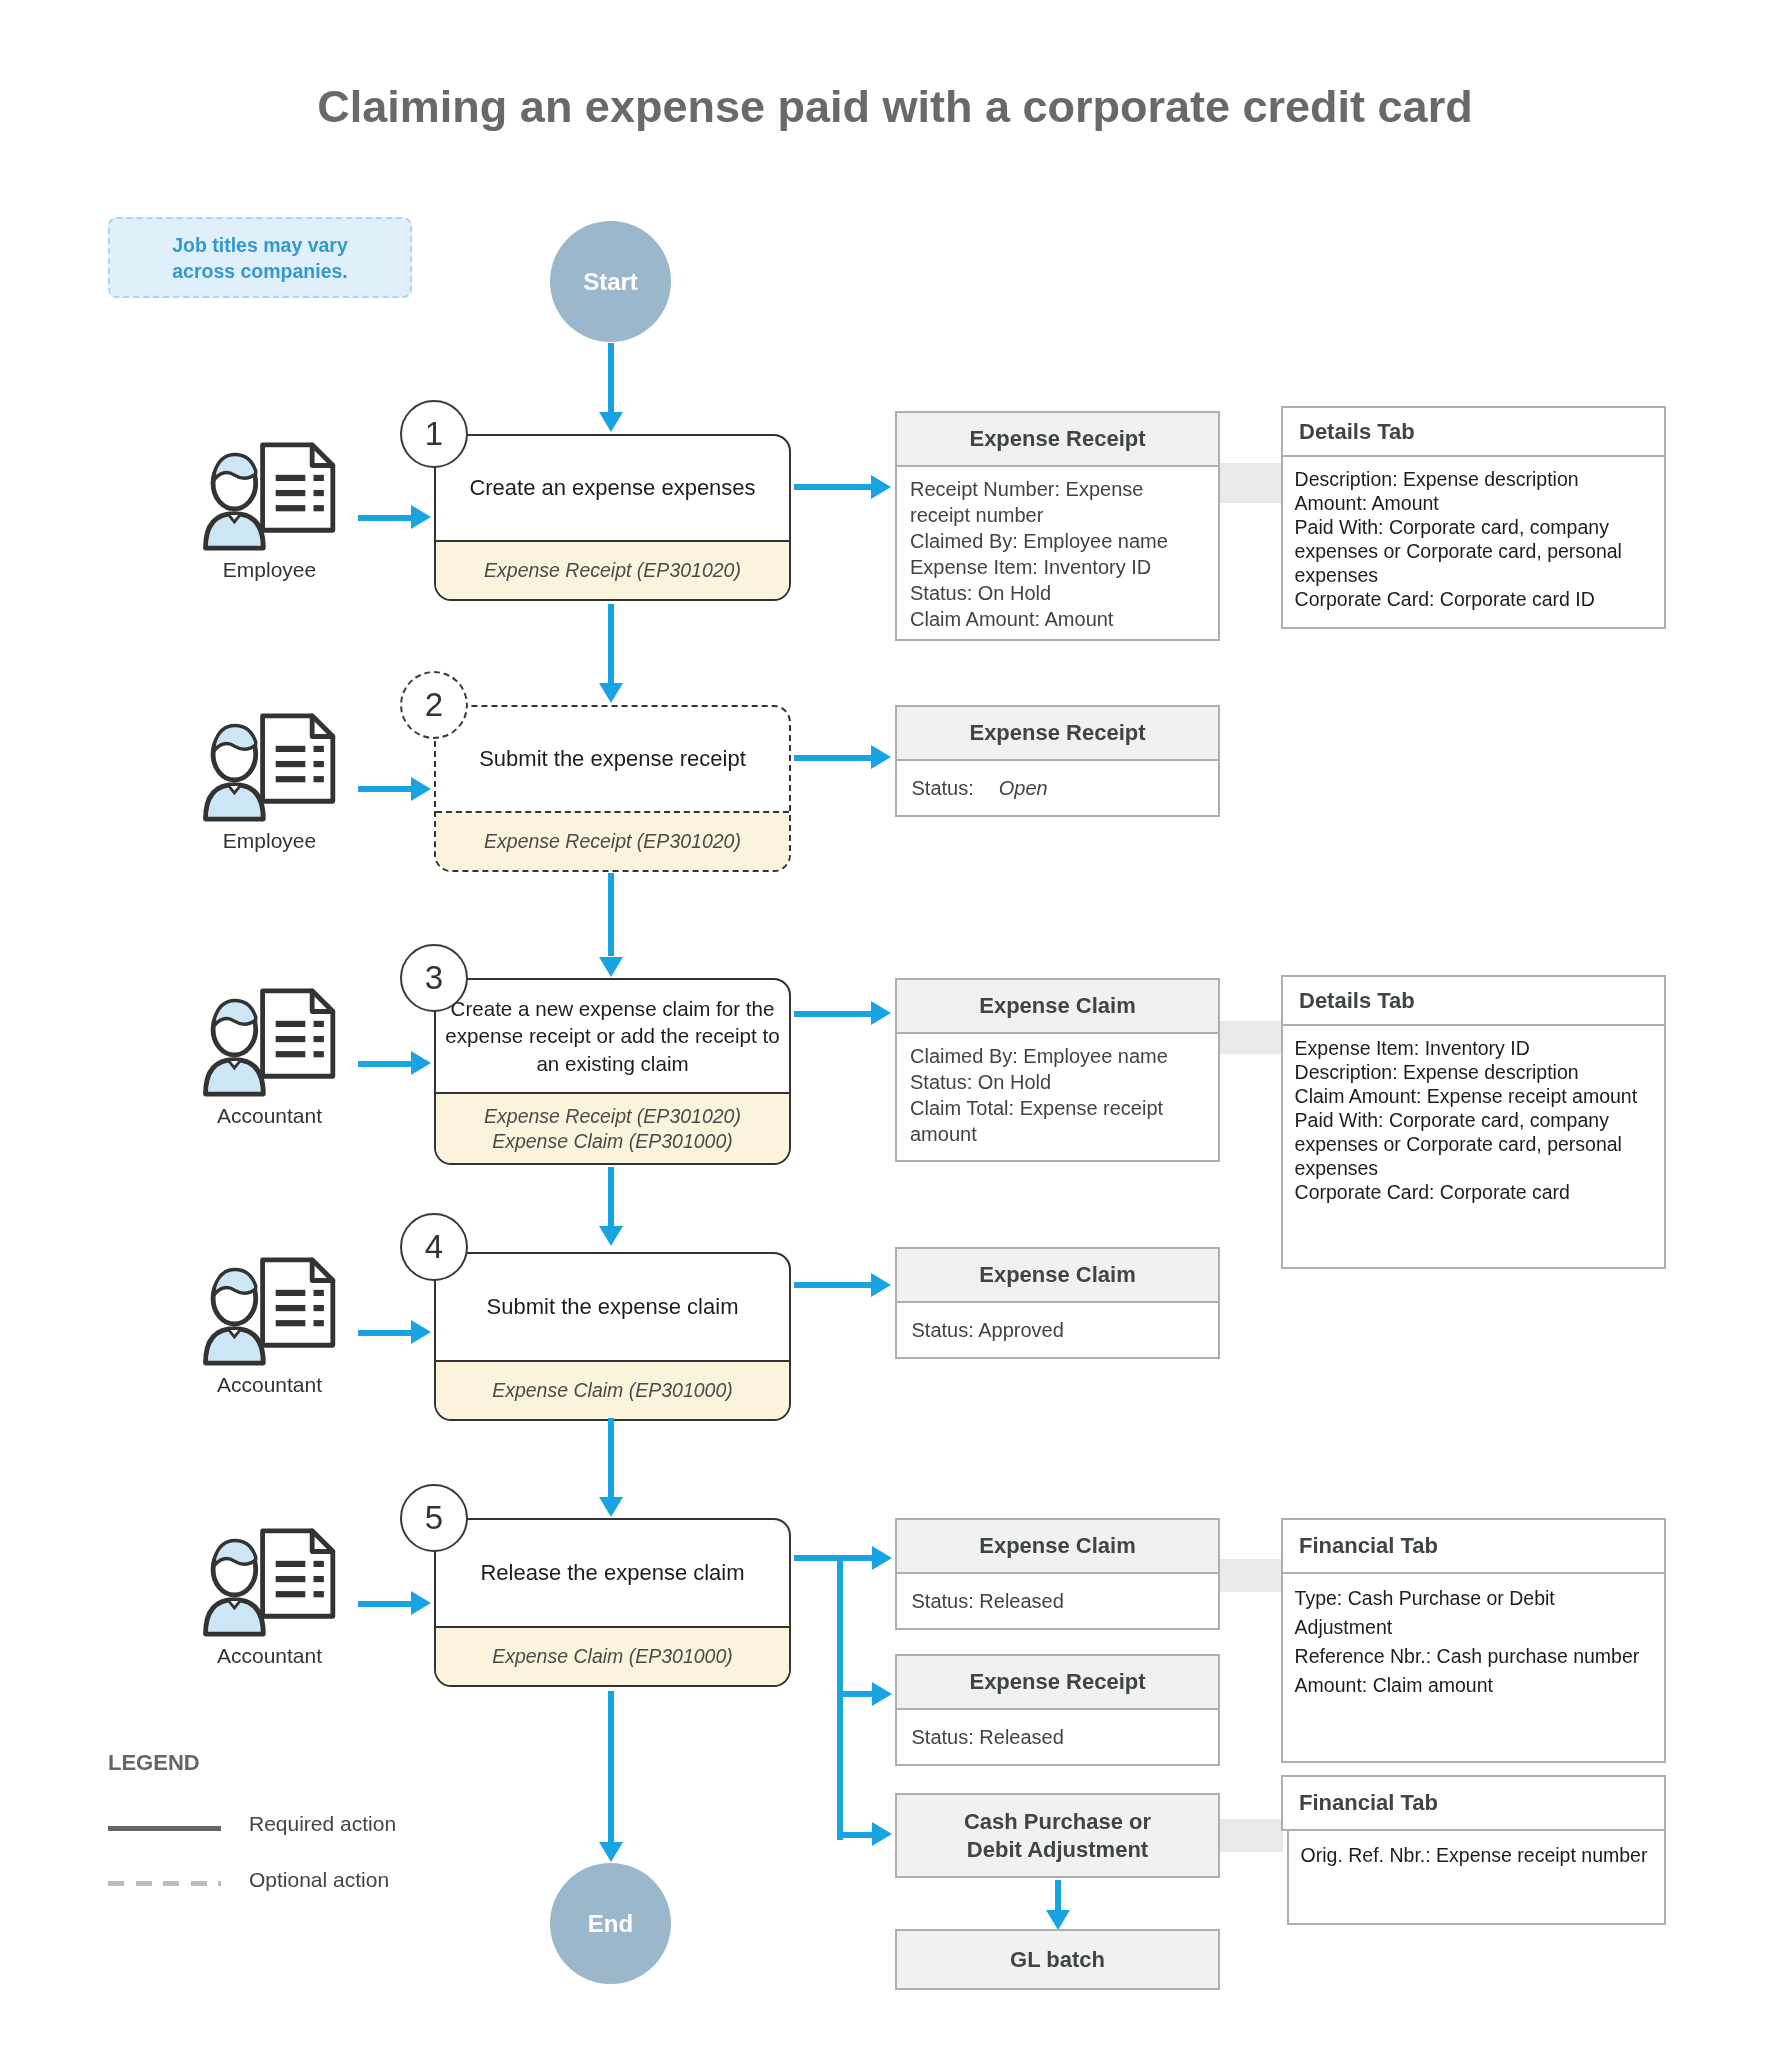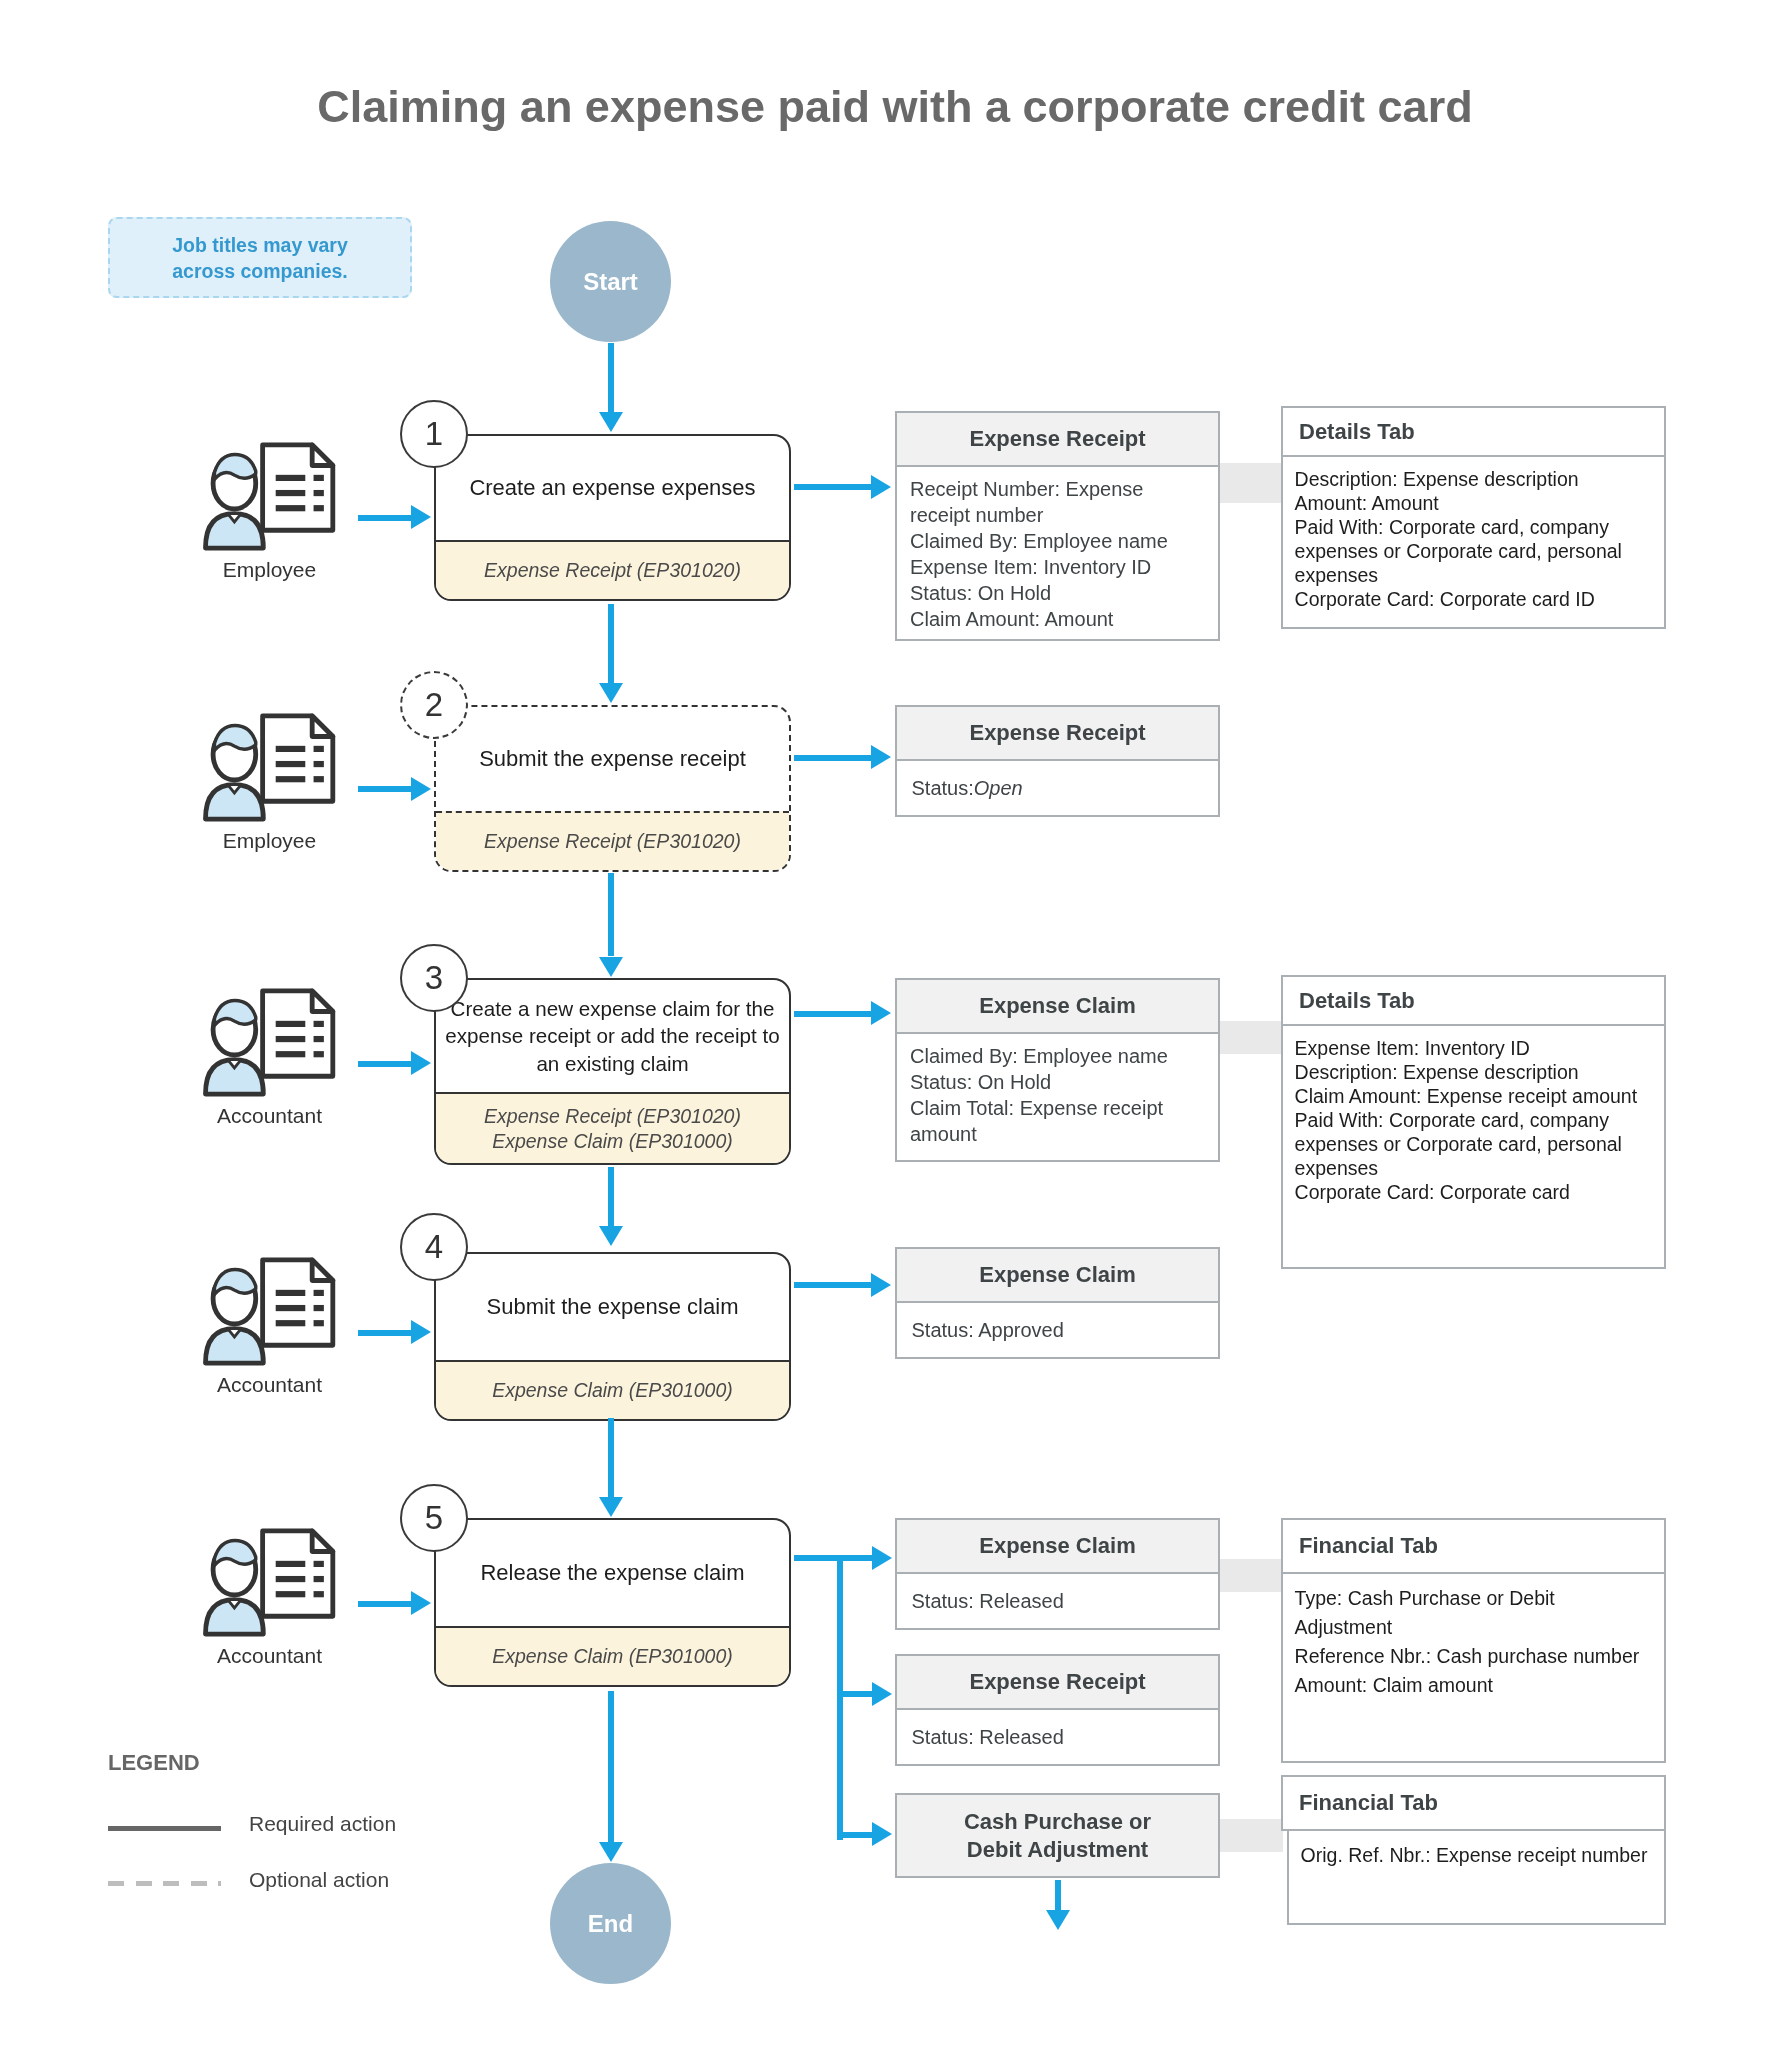--- a/index.html
+++ b/index.html
@@ -50,21 +50,21 @@
 
   .actor{left:197px;width:145px;height:117px;}
   .actor-label{left:197px;width:145px;text-align:center;font-size:21px;color:#333;}
 
   
   .infobox{left:895px;width:325px;}
   .info-header{border:2.2px solid var(--boxborder);background:var(--headerbg);box-sizing:border-box;height:56px;
     display:flex;align-items:center;justify-content:center;font-size:22px;font-weight:bold;color:var(--text);}
   .info-body{border:2.2px solid var(--boxborder);border-top:none;background:#fff;box-sizing:border-box;
     font-size:20px;line-height:26px;color:var(--text);padding:8.7px 13px;}
-  .info-body.center-l{display:flex;align-items:center;padding:0 0 0 14.5px;}
+  .info-body.center-l{display:flex;align-items:center;padding:0 0 0 14.5px;gap:25px;}
   .graybox{left:895px;width:325px;border:2.2px solid var(--boxborder);background:var(--headerbg);box-sizing:border-box;
     display:flex;flex-direction:column;align-items:center;justify-content:center;
     font-size:22px;font-weight:bold;color:var(--text);line-height:28px;}
 
   
   .tabbox{left:1281px;width:385px;}
   .tab-header{border:2.2px solid var(--boxborder);background:#fff;box-sizing:border-box;
     display:flex;align-items:center;font-size:22px;font-weight:bold;color:var(--text);padding-left:16px;}
   .tab-body{border:2.2px solid var(--boxborder);border-top:none;background:#fff;box-sizing:border-box;
     font-size:19.5px;line-height:24px;color:#1d1d1d;padding:10px 11.6px;}
@@ -308,20 +308,23 @@
   </div>
   <div class="abs tabbox" style="top:1775px;">
     <div class="tab-header" style="height:56px;">Financial Tab</div>
     <div class="tab-body loose" style="height:94px;margin-left:6px;">
       <div>Orig. Ref. Nbr.: Expense receipt number</div>
     </div>
   </div>
 
   <div class="abs vline" style="left:1055px;top:1880px;height:30px;"></div>
   <div class="abs head-down" style="left:1046px;top:1910px;"></div>
+  <div class="abs graybox" style="top:1929px;height:61px;">
+    <div>GL batch</div>
+  </div>
 
   <div class="abs vline" style="left:608px;top:1691px;height:151px;"></div>
   <div class="abs head-down" style="left:599px;top:1842px;"></div>
   <div class="abs terminator" style="left:550px;top:1863px;">
     <span>End</span>
   </div>
 
   <div class="abs legend-title">LEGEND</div>
   <div class="abs legend-line-solid"></div>
   <div class="abs legend-label" style="left:249px;top:1812px;">Required action</div>

